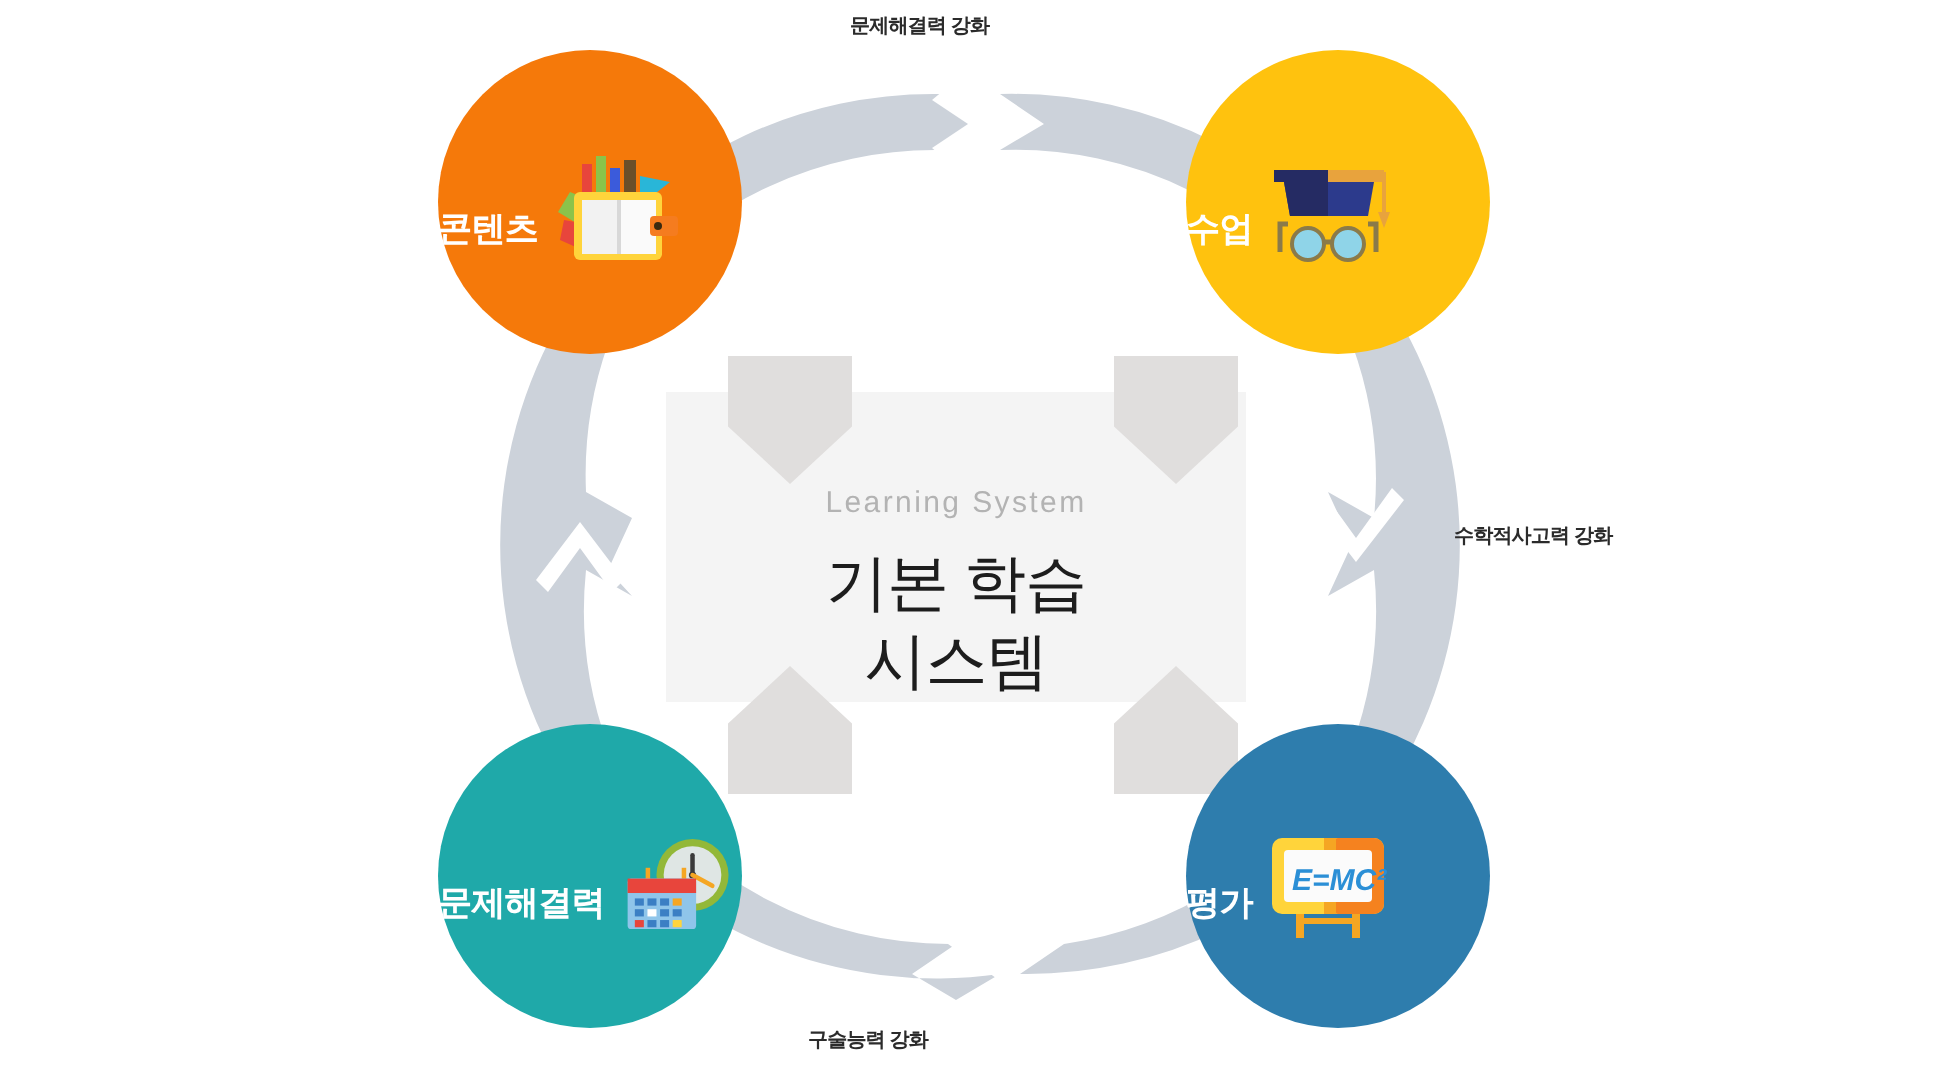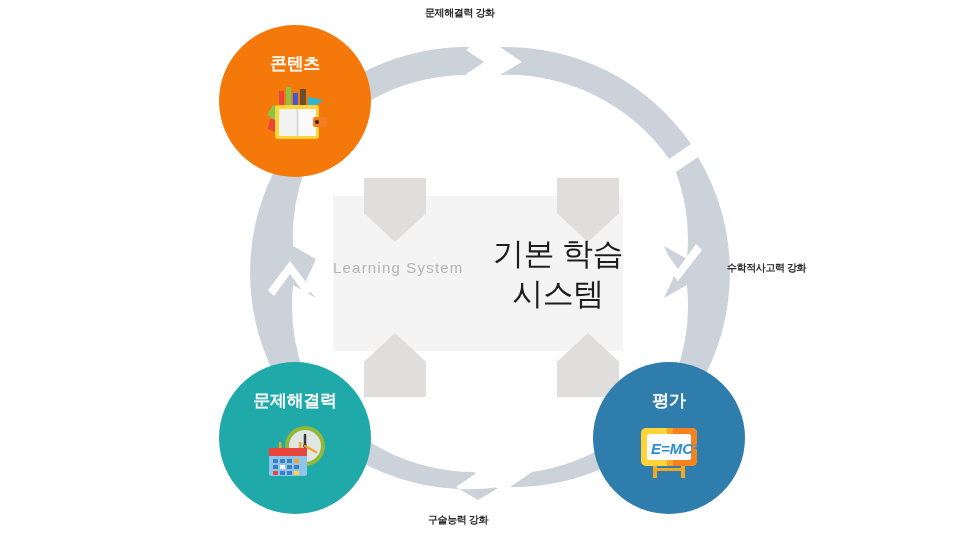--- a/index.html
+++ b/index.html
@@ -37,23 +37,23 @@
     z-index: 3;
   }
   #center-text {
     position: absolute;
     left: 333px;
     top: 196px;
     width: 290px;
     height: 155px;
     z-index: 6;
     display: flex;
-    flex-direction: row;
+    flex-direction: column;
     align-items: center;
-    justify-content: space-between;
+    justify-content: flex-end;
   }
   .center-sub {
     font-size: 15px;
     letter-spacing: 1.2px;
     color: #b3b3b3;
     font-weight: 400;
     margin-bottom: 12px;
     white-space: nowrap;
   }
   .center-title {
@@ -92,21 +92,21 @@
   }
 
   
   .node {
     position: absolute;
     width: 152px;
     height: 152px;
     border-radius: 50%;
     z-index: 8;
     display: flex;
-    flex-direction: column;
+    flex-direction: row;
     align-items: center;
   }
   .node-label {
     margin-top: 27px;
     color: #ffffff;
     font-size: 17px;
     font-weight: bold;
     letter-spacing: -0.3px;
     white-space: nowrap;
   }
@@ -125,21 +125,21 @@
     position: absolute;
     z-index: 9;
     font-size: 10px;
     font-weight: bold;
     color: #2b2b2b;
     white-space: nowrap;
     letter-spacing: -0.4px;
   }
   #label-top    { left: 425px; top: 6px; }
   #label-right  { left: 727px; top: 261px; }
-  #label-bottom { left: 428px; top: 513px; }
+  #label-bottom { left: 404px; top: 513px; }
   #label-left   { left: 97px;  top: 261px; }
 </style>
 </head>
 <body>
 
 <div id="stage" style="background: rgb(255, 255, 255);">
 
   <svg id="ring-layer" viewBox="0 0 980 534" xmlns="http://www.w3.org/2000/svg">
     <defs>
 
@@ -256,20 +256,41 @@
 
       <rect x="22" y="26" width="18" height="27" fill="#f2f2f2"></rect>
       <rect x="41" y="26" width="18" height="27" fill="#fafafa"></rect>
       <rect x="39.5" y="26" width="2" height="27" fill="#d8d8d8"></rect>
 
       <rect x="56" y="34" width="14" height="10" rx="2" fill="#f57c1f"></rect>
       <circle cx="60" cy="39" r="2" fill="#3a2a10"></circle>
     </svg>
   </div>
 
+  <div class="node" id="node-class" style="background: rgb(255, 194, 14);">
+    <div class="node-label">수업</div>
+    <svg class="node-icon" viewBox="0 0 76 62" xmlns="http://www.w3.org/2000/svg">
+
+      <path d="M 66 12 L 66 34" stroke="#e8a33d" stroke-width="2" fill="none"></path>
+      <path d="M 63 32 L 69 32 L 66 40 Z" fill="#e8a33d"></path>
+
+      <rect x="11" y="11" width="55" height="6" fill="#e8a33d"></rect>
+      <rect x="11" y="11" width="27" height="6" fill="#252b63"></rect>
+
+      <path d="M 16 17 L 61 17 L 58 34 L 19 34 Z" fill="#2c3a8c"></path>
+      <path d="M 16 17 L 38 17 L 38 34 L 19 34 Z" fill="#252b63"></path>
+
+      <path d="M 18 38 L 14 38 L 14 52" stroke="#8a7a4a" stroke-width="2.5" fill="none"></path>
+      <path d="M 58 38 L 62 38 L 62 52" stroke="#8a7a4a" stroke-width="2.5" fill="none"></path>
+
+      <circle cx="28" cy="48" r="8" fill="#8fd4e8" stroke="#8a7a4a" stroke-width="2"></circle>
+      <circle cx="48" cy="48" r="8" fill="#8fd4e8" stroke="#8a7a4a" stroke-width="2"></circle>
+      <path d="M 36 47 L 40 47" stroke="#8a7a4a" stroke-width="2.5" fill="none"></path>
+    </svg>
+  </div>
 
   <div class="node" id="node-eval" style="background: rgb(46, 125, 173);">
     <div class="node-label">평가</div>
     <svg class="node-icon" viewBox="0 0 76 62" xmlns="http://www.w3.org/2000/svg">
 
       <rect x="22" y="44" width="4" height="14" fill="#f5a623"></rect>
       <rect x="50" y="44" width="4" height="14" fill="#f5a623"></rect>
       <rect x="26" y="48" width="24" height="3" fill="#f5a623"></rect>
 
       <rect x="10" y="8" width="56" height="38" rx="5" fill="#ffd43b"></rect>

